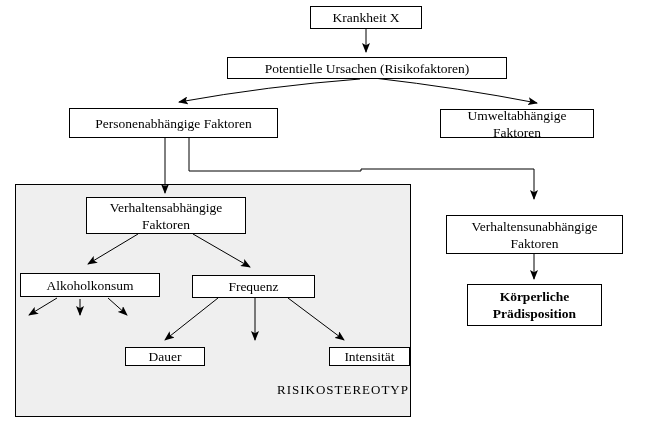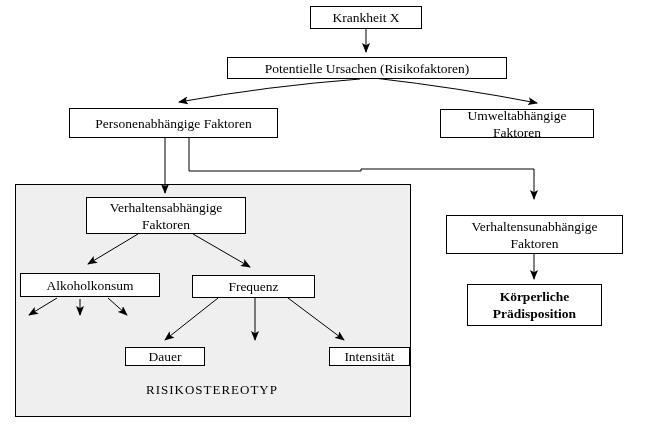--- a/index.html
+++ b/index.html
@@ -38,21 +38,21 @@
     justify-content: center;
     text-align: center;
     font-size: 13.5px;
     line-height: 17px;
     z-index: 3;
     box-sizing: border-box;
     padding: 0 2px;
   }
   .caption {
     position: absolute;
-    text-align: center;
+    text-align: right;
     font-size: 13px;
     letter-spacing: 1px;
     z-index: 3;
   }
   
   .n-krankheit      { left: 310px; top: 6px;   width: 112px; height: 23px; }
   .n-ursachen       { left: 227px; top: 57px;  width: 280px; height: 22px; }
   .n-personen       { left: 69px;  top: 108px; width: 209px; height: 30px; }
   .n-umwelt         { left: 440px; top: 109px; width: 154px; height: 29px; }
   .n-verhaltensabh  { left: 86px;  top: 197px; width: 160px; height: 37px; }

